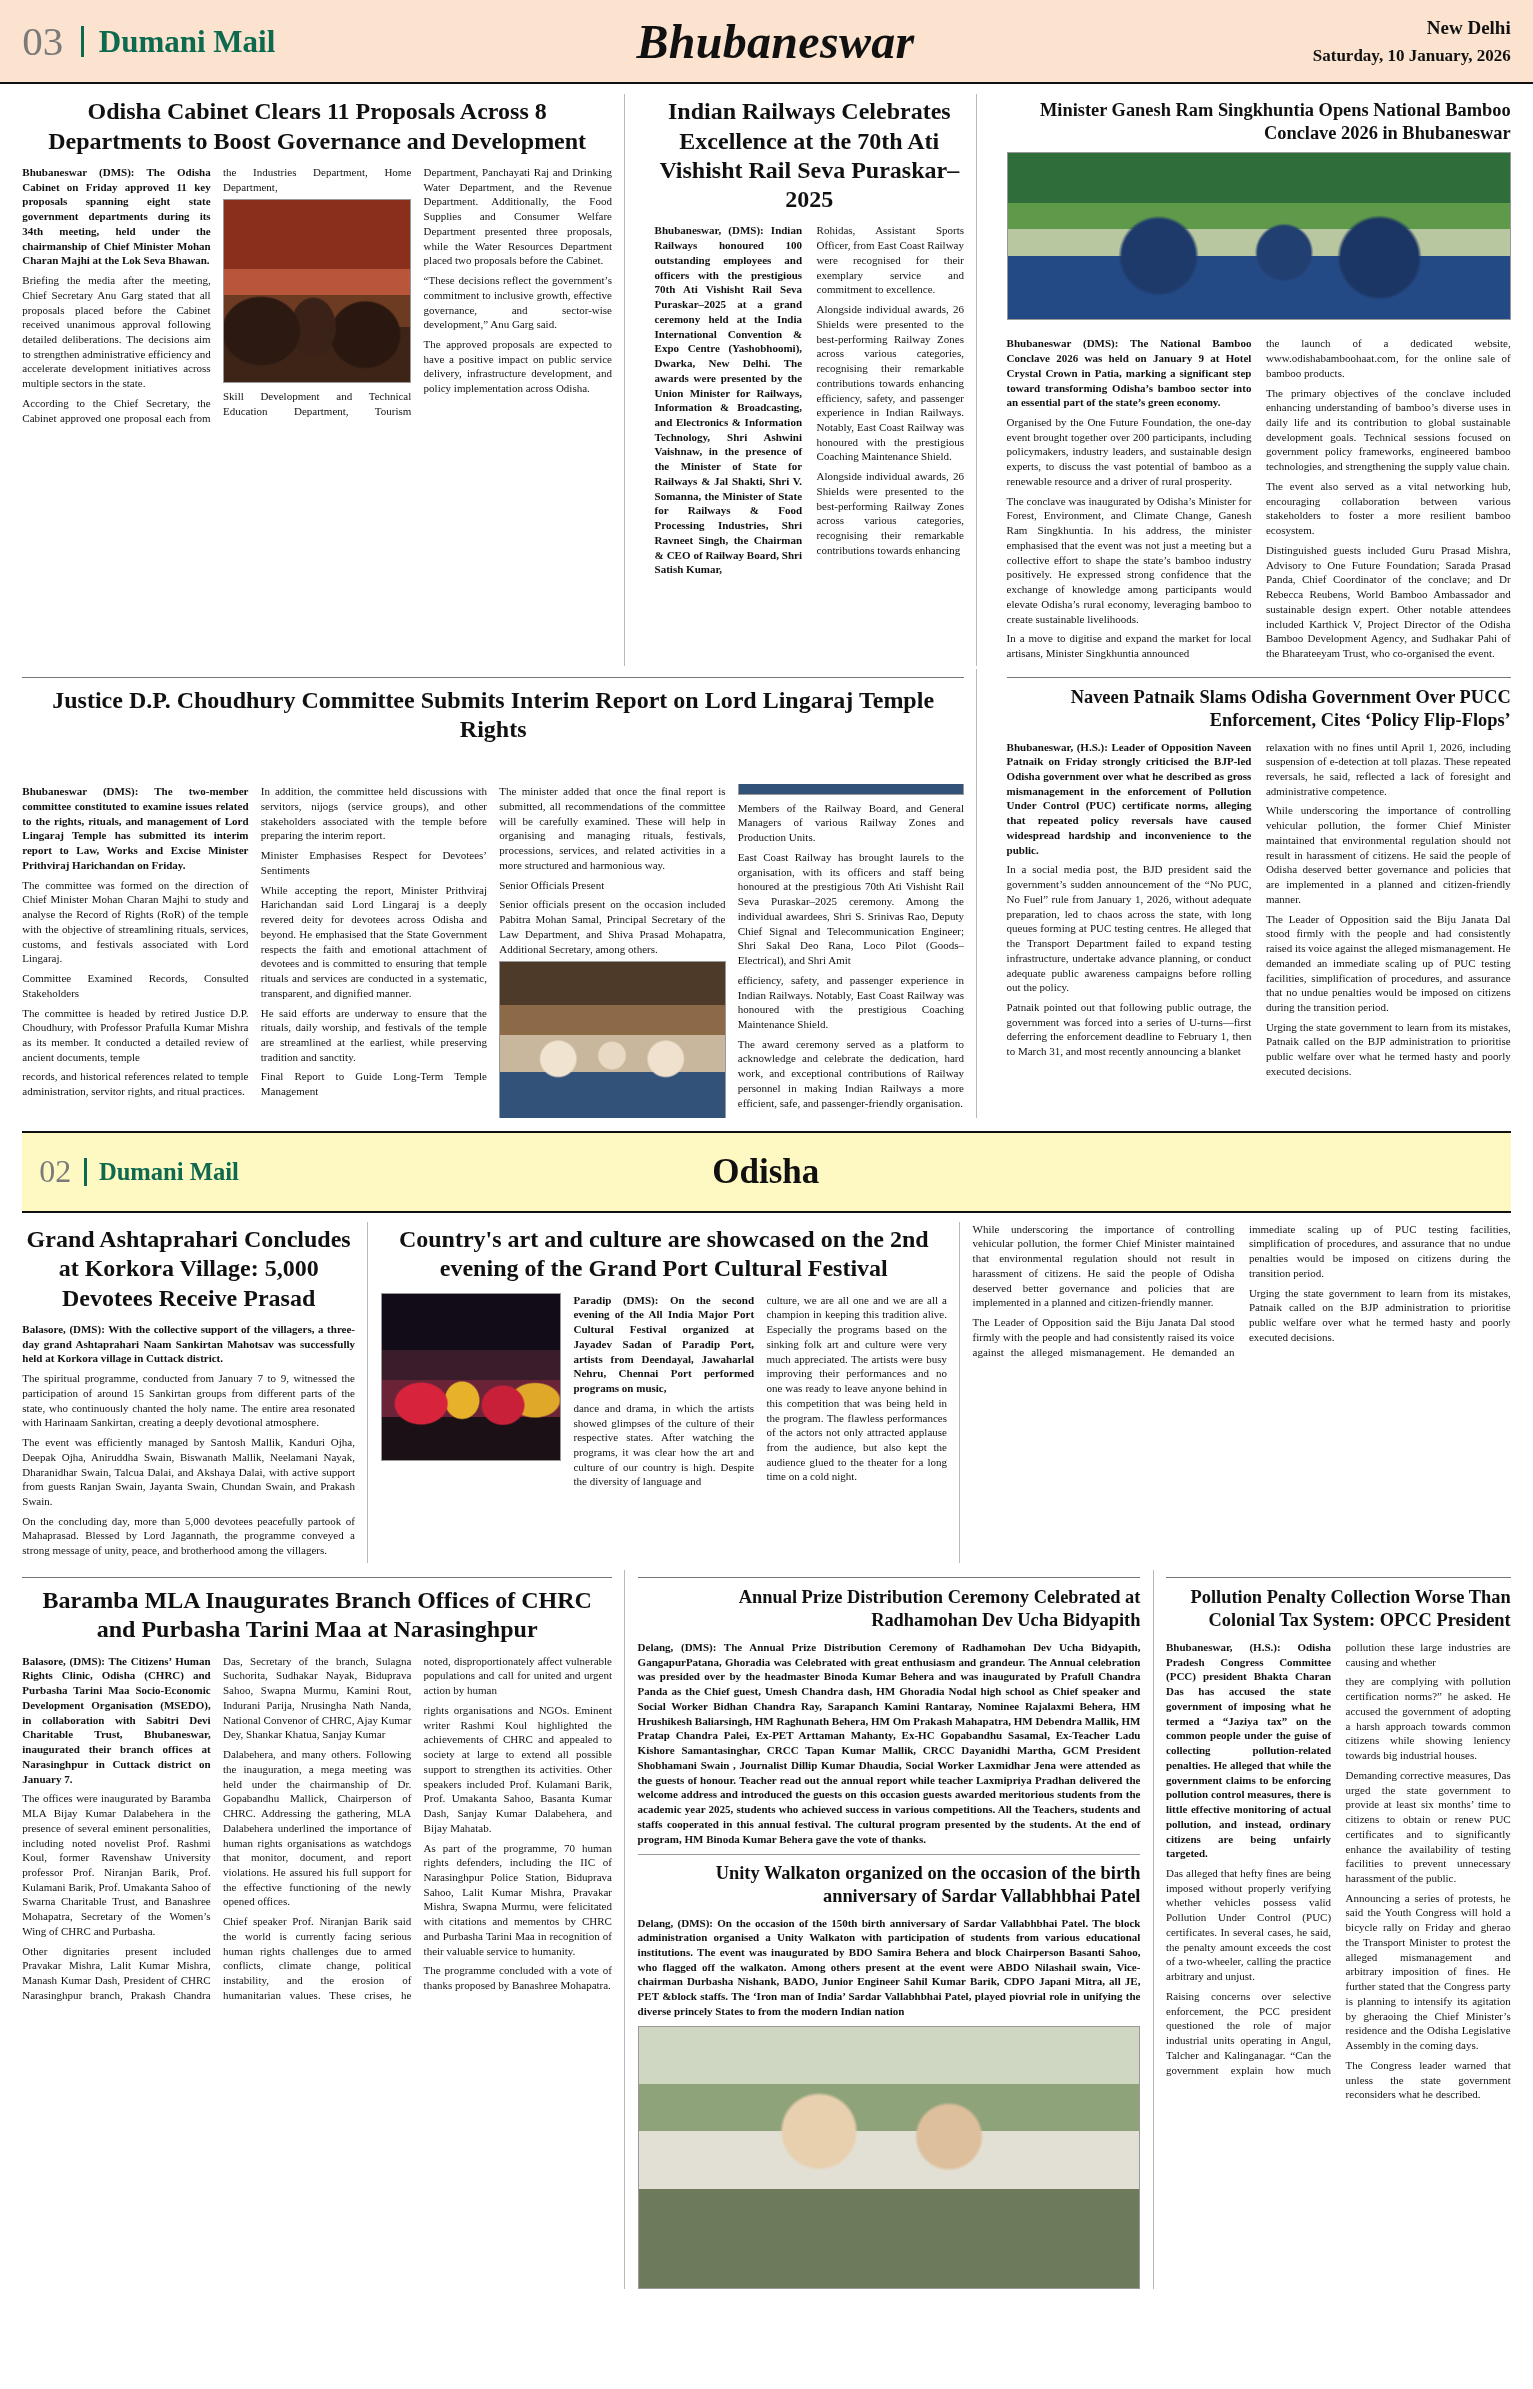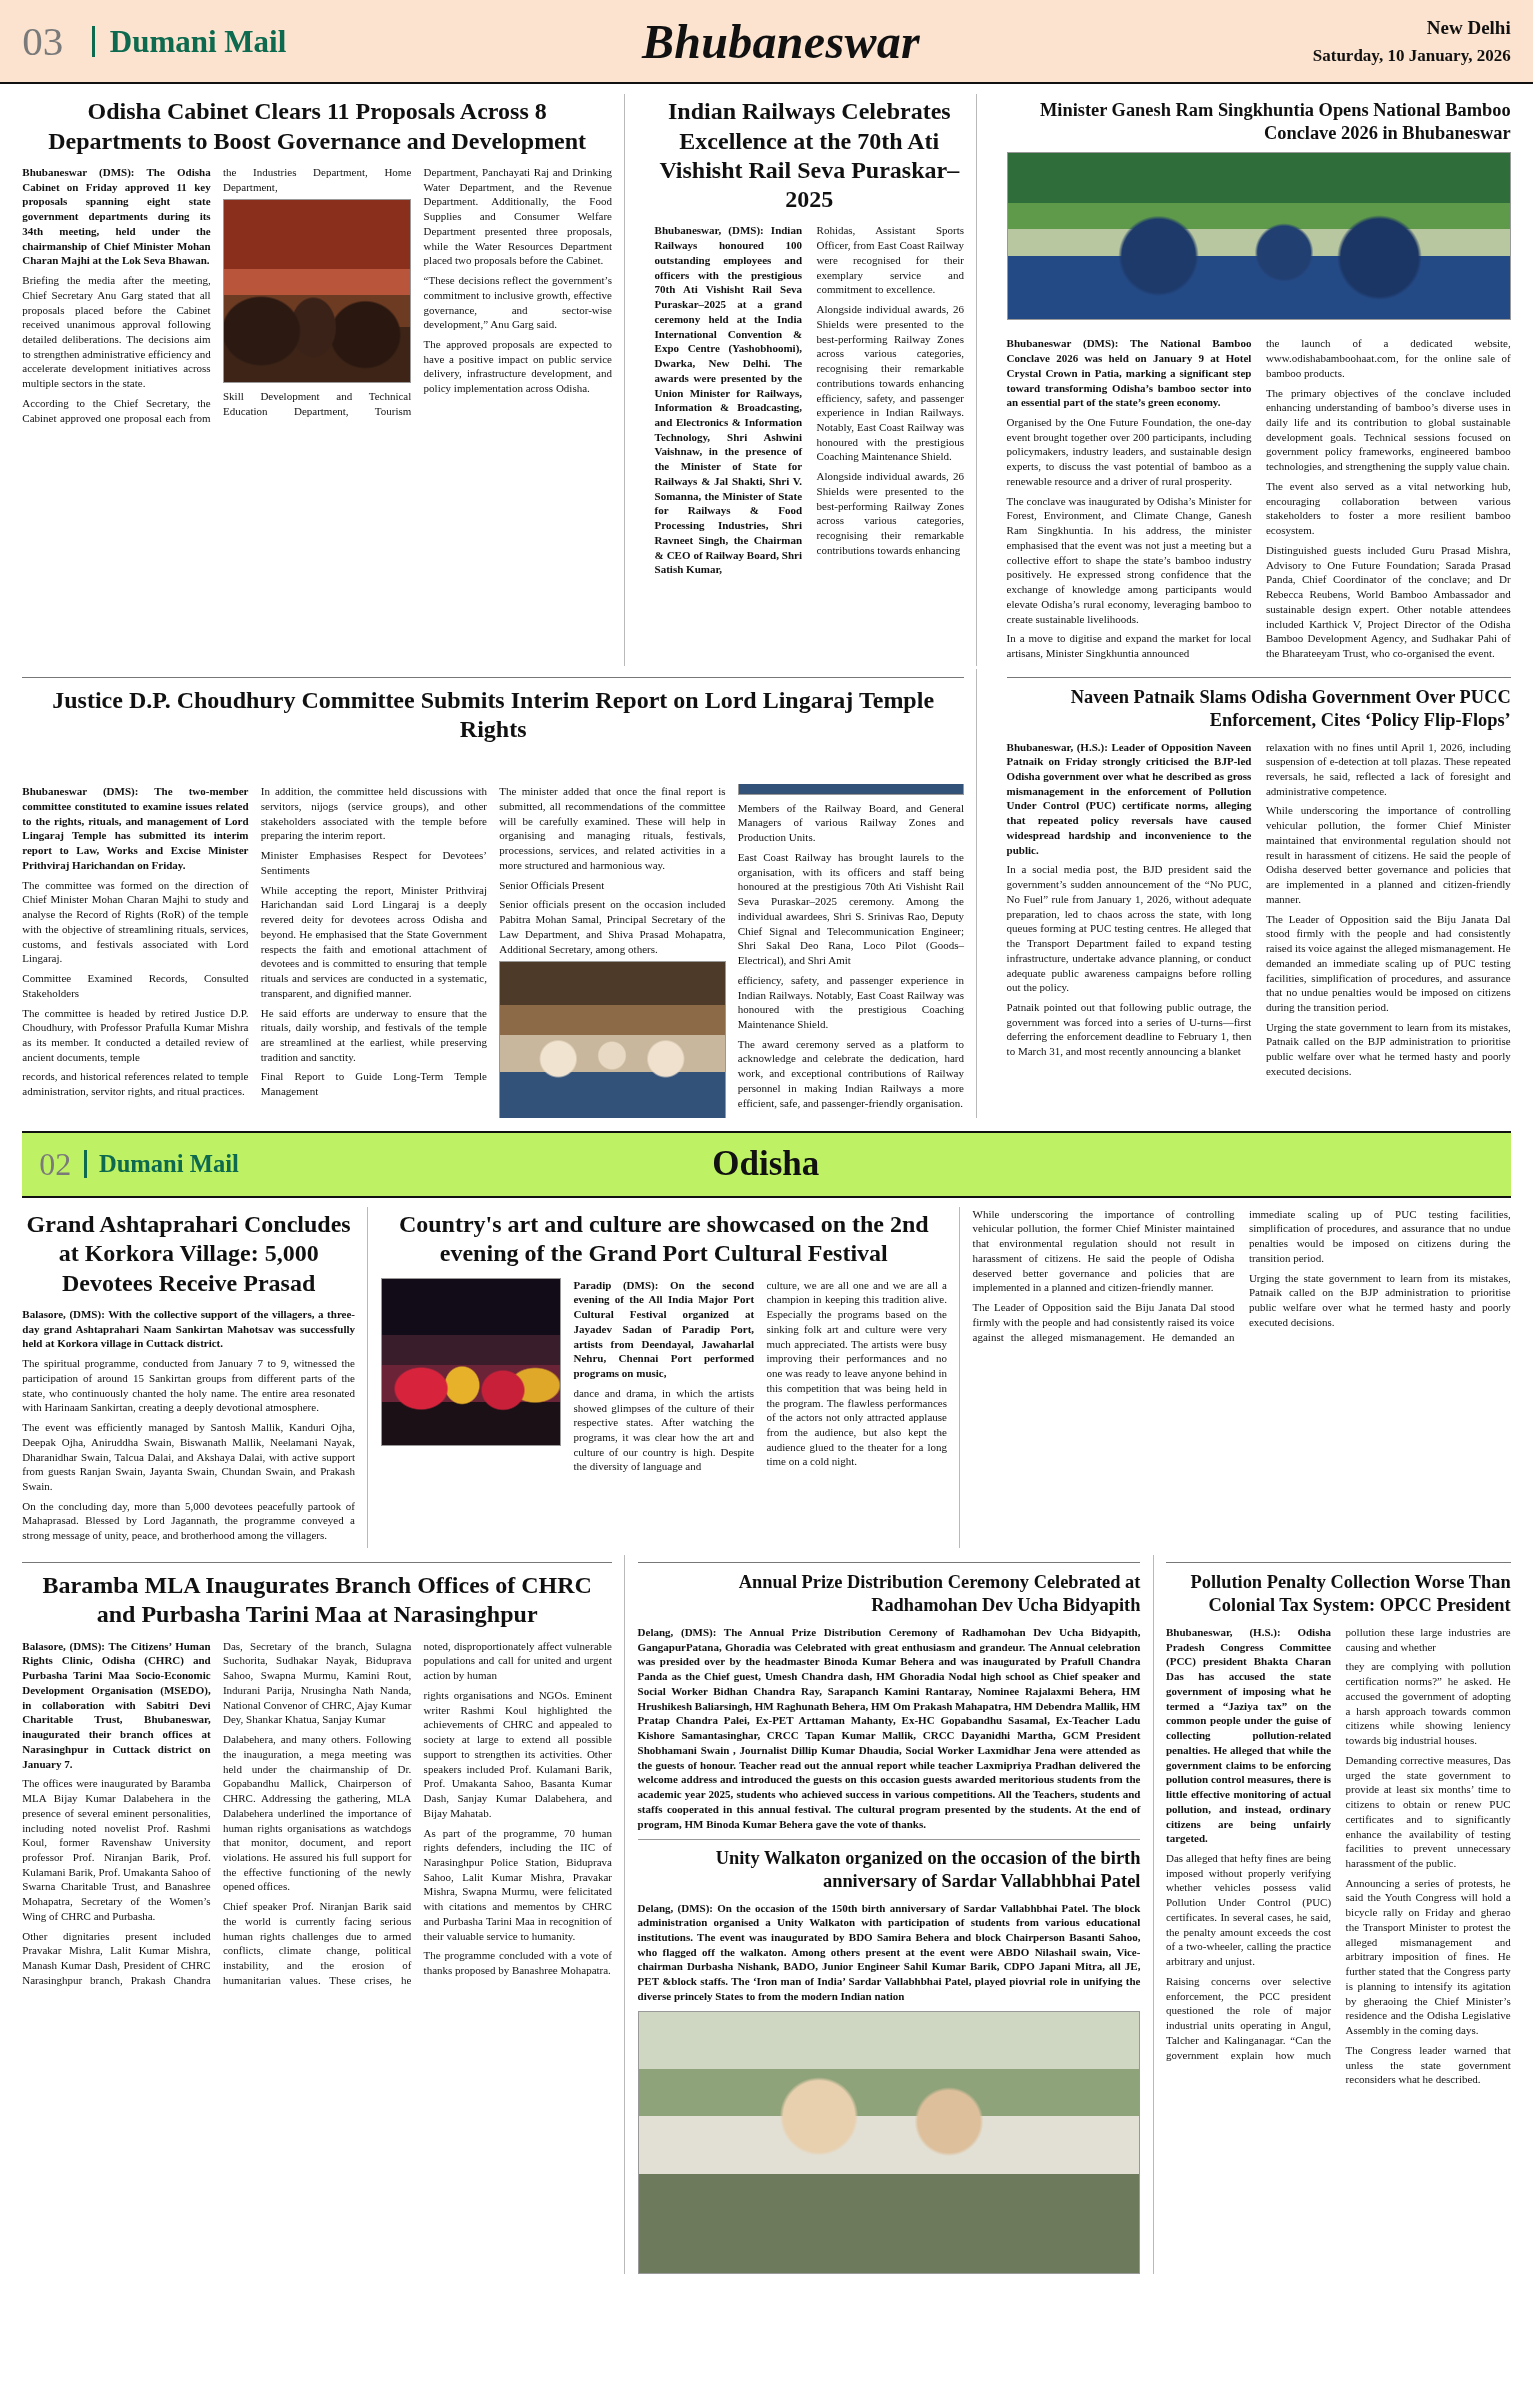--- a/index.html
+++ b/index.html
@@ -15,21 +15,21 @@
   
   .masthead {
     display:flex; align-items:center;
     background:#fbe3cf;
     border-bottom: 2.2px solid #111;
     height: 84px;
     padding: 0 22.3px;
   }
   .mh-pageno {
     font-size: 41px; color:#7a7a7a; font-family:"Liberation Serif", serif;
-    padding-right: 29px; line-height:1;
+    padding-right: 18px; line-height:1;
   }
   .mh-brand {
     font-size: 31px; font-weight:bold; color:#0d6a4e;
     border-left: 3.9px solid #0d6a4e; padding-left: 14.5px; line-height:1;
     font-family:"Liberation Serif", serif;
   }
   .mh-center {
     flex:1; text-align:center; font-size: 48px; font-weight:bold; letter-spacing:0.3px;font-style:italic;
   }
   .mh-right { text-align:right; font-size:17px; line-height:1.5; font-weight:bold; min-width:235px;}
@@ -103,23 +103,23 @@
     height: 263px;
     background:
       radial-gradient(circle at 36% 40%, #e8cfae 0 10%, transparent 11%),
       radial-gradient(circle at 62% 42%, #ddbf9c 0 9%, transparent 10%),
       linear-gradient(#cfd7c2 0 22%, #8fa37a 22% 40%, #e2e0d4 40% 62%, #6d7a5c 62% 100%);
   }
 
   
   .masthead2 {
     display:flex; align-items:center;
-    background:#bef264;
+    background:#fef9c3;
     border-top: 2.2px solid #111; border-bottom: 2.2px solid #111;
-    height: 67px; margin: 12.3px 22.3px 0 22.3px; padding: 0 17px;
+    height: 82px; margin: 12.3px 22.3px 0 22.3px; padding: 0 17px;
   }
   .m2-no { font-size:32px; color:#7a7a7a; padding-right:12.3px; }
   .m2-brand { font-size:24.6px; font-weight:bold; color:#0d6a4e; border-left:3.4px solid #0d6a4e; padding-left:12.3px;}
   .m2-title { flex:1; text-align:center; font-size:35px; font-weight:bold; }
   .m2-spacer { width: 201px; }
 
   .midgrid {
     display:grid;
     grid-template-columns: 346px 592px 1fr;
     padding: 9px 22.3px 0 22.3px;

